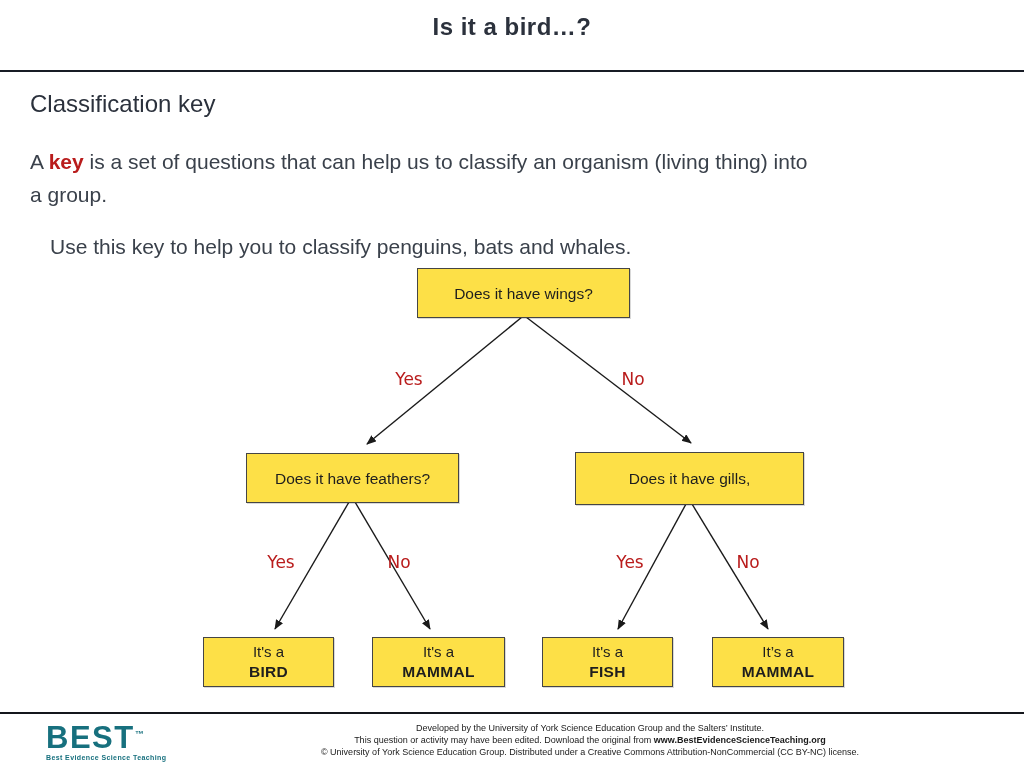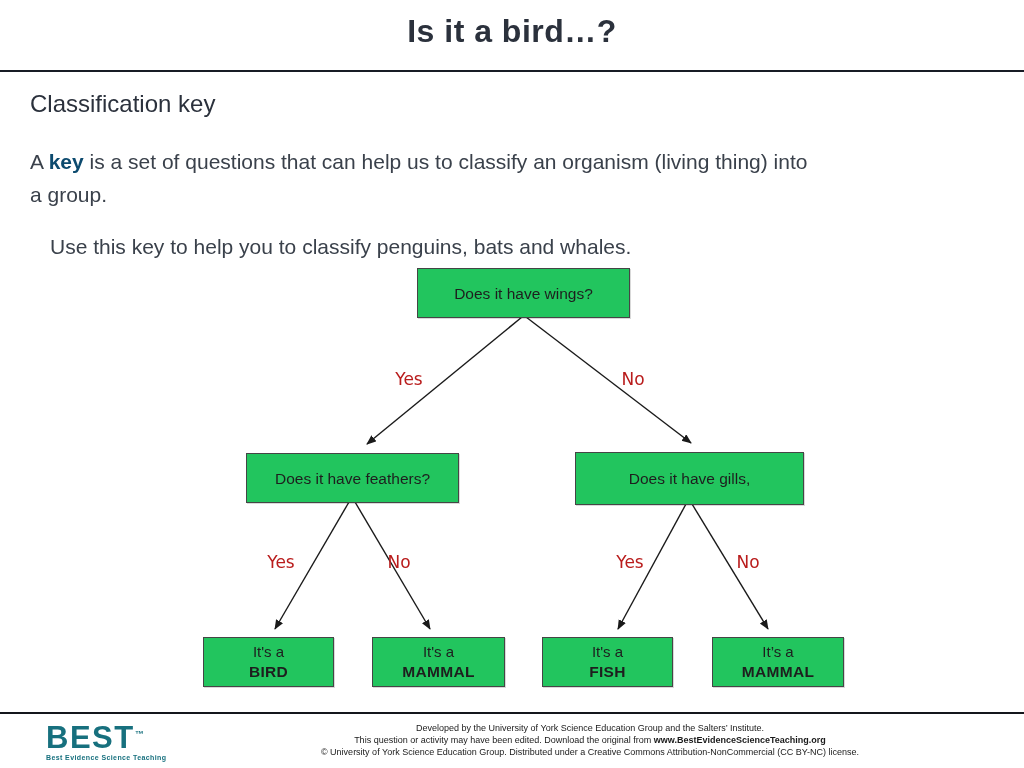--- a/index.html
+++ b/index.html
@@ -1,31 +1,31 @@
 <!DOCTYPE html>
 <html><head>
 <meta charset="utf-8">
 <style>
   html,body{margin:0;padding:0;background:#fff;}
   .slide{position:relative;width:1024px;height:768px;background:#ffffff;overflow:hidden;
          font-family:"Liberation Sans",sans-serif;color:#2b313c;}
   .title{position:absolute;top:13px;left:0;right:0;text-align:center;
-         font-size:32px;font-weight:700;letter-spacing:0.5px;color:#2b313c;}
+         font-size:24px;font-weight:700;letter-spacing:0.5px;color:#2b313c;}
   .rule{position:absolute;left:0;right:0;height:2px;background:#181c25;}
   .rule-top{top:70px;}
   .rule-bottom{top:712px;background:#14161c;}
   .intro-heading{position:absolute;left:30px;top:90px;font-size:24px;font-weight:400;color:#2b313c;}
   .para{position:absolute;left:30px;color:#3a414b;font-size:21px;}
   .para1{top:145px;line-height:33px;width:985px;}
   .para2{top:235px;margin-left:20px;}
-  .para b{color:#0c4a6e;}
+  .para b{color:#b91c1c;}
 
   .arrows{position:absolute;left:0;top:0;width:1024px;height:768px;pointer-events:none;}
 
-  .qbox{position:absolute;border:1px solid #454545;background:#22c55e;
+  .qbox{position:absolute;border:1px solid #454545;background:#fde047;
         display:flex;flex-direction:column;align-items:center;justify-content:center;
         text-align:center;font-size:15.5px;color:#1e1e1e;line-height:21px;
         box-shadow:1px 1px 0 rgba(0,0,0,0.15);}
   .box-wings{left:417px;top:268px;width:211px;height:48px;}
   .box-feathers{left:246px;top:453px;width:211px;height:48px;}
   .box-gills{left:575px;top:452px;width:227px;height:51px;}
   .leaf{line-height:20px;font-size:15px;}
   .leaf .l2{font-weight:700;font-size:15.5px;letter-spacing:0.3px;}
   .box-bird{left:203px;top:637px;width:129px;height:48px;}
   .box-mammal1{left:372px;top:637px;width:131px;height:48px;}

